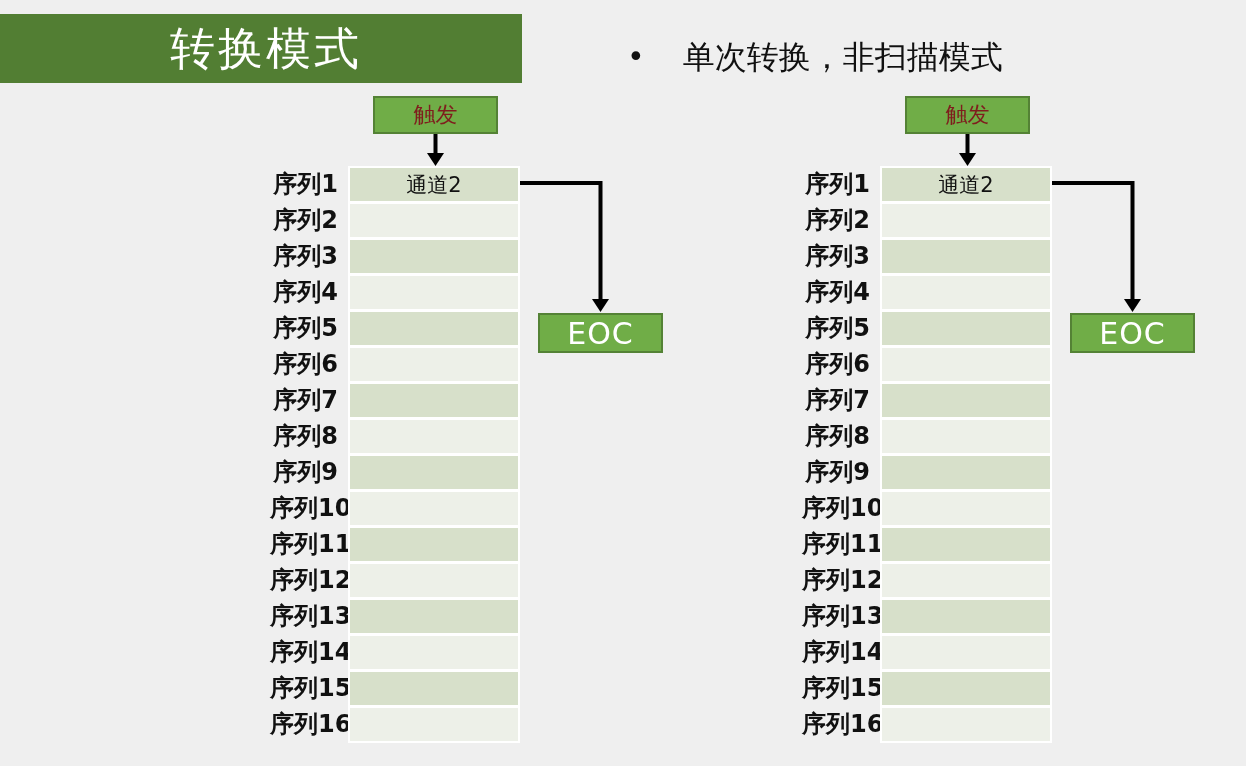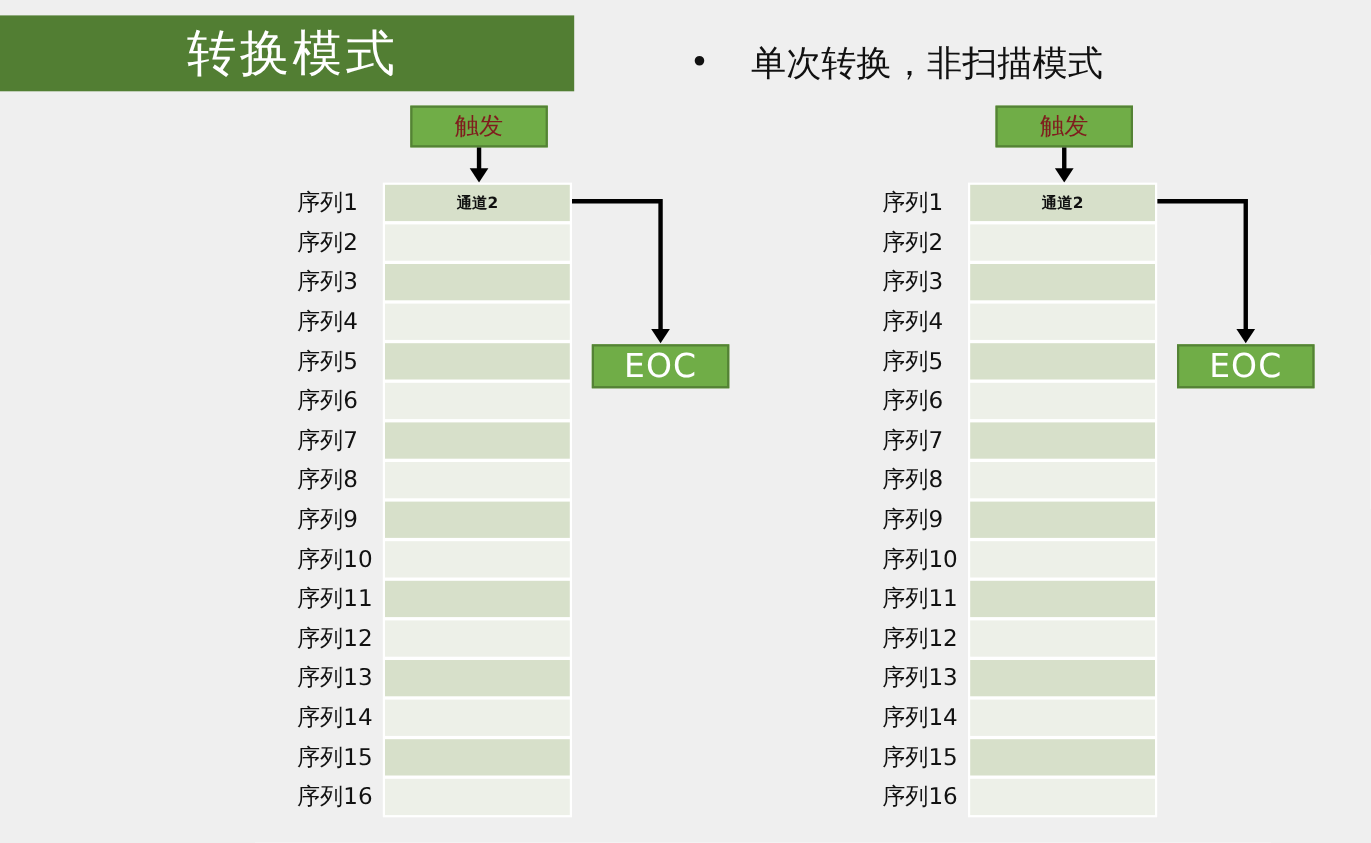--- a/index.html
+++ b/index.html
@@ -98,46 +98,47 @@
   }
   .seq-labels{
     position:absolute;
     left:0; top:72px;
     width:68px;
   }
   .seq-label{
     height:33px;
     margin-bottom:3px;
     line-height:33px;
-    text-align:left;
-    font-size:21px;
+    text-align:right;
+    font-size:24px;
     color:var(--ink);
     white-space:nowrap;
+    font-weight:bold;
   }
   .seq-table{
     position:absolute;
     left:78px; top:70px;
     width:172px;
     box-sizing:border-box;
     background:#ffffff;
     padding:2px;
   }
   .seq-row{
     height:33px;
     margin-bottom:3px;
     display:flex;
     align-items:center;
     justify-content:center;
   }
   .seq-row:last-child{ margin-bottom:0; }
   .seq-row.dark{ background:var(--row-dark); }
   .seq-row.light{ background:var(--row-light); }
   .channel{
-    font-size:14px;
-    font-weight:bold;
+    font-size:21px;
+    font-weight:normal;
     color:var(--ink);
   }
 </style>
 </head>
 <body>
 
 <div class="slide">
 
   <div class="title-bar">
     <span class="title-text">转换模式</span>

